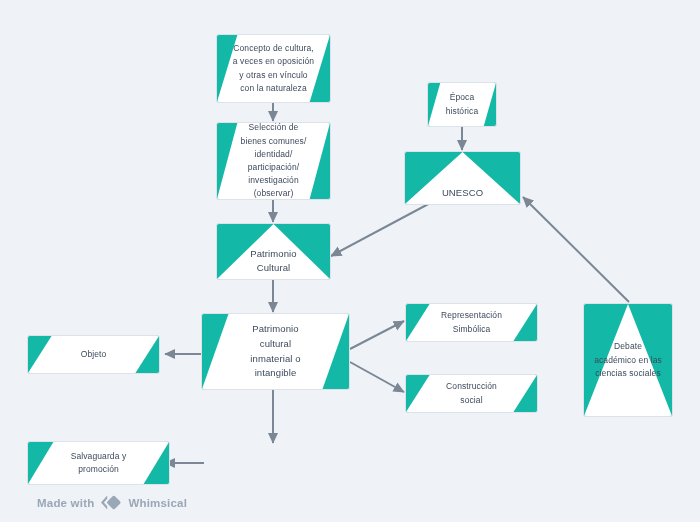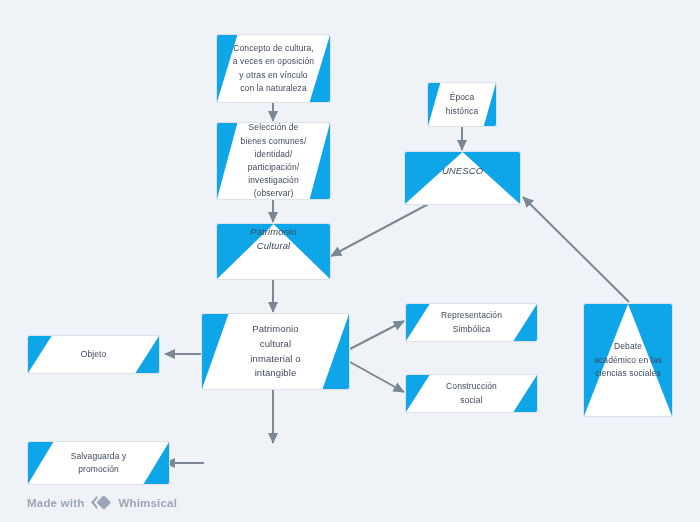--- a/index.html
+++ b/index.html
@@ -13,21 +13,21 @@
     height: 522px;
     background: #eff2f6;
     font-family: "Liberation Sans", sans-serif;
     overflow: hidden;
   }
   
   .node {
     position: absolute;
     box-sizing: border-box;
     border: 1px solid #dde2e9;
-    background: #0ea5e9;
+    background: #14b8a6;
     border-radius: 3px;
     overflow: hidden;
   }
   .shape {
     position: absolute;
     inset: 0;
     background: #ffffff;
   }
   
   .shape.para {
@@ -45,35 +45,35 @@
     justify-content: center;
     text-align: center;
     color: #3d4a5c;
     font-size: 8.5px;
     line-height: 1.55;
     letter-spacing: .1px;
     padding: 0 6px;
     box-sizing: border-box;
     white-space: pre-line;
   }
-  .label.bottomish { align-items: flex-end; padding-bottom: 25px; font-style: italic; }
+  .label.bottomish { align-items: flex-end; padding-bottom: 3px; }
   .label.lower     { align-items: flex-end; padding-bottom: 36px; }
   .label.big       { font-size: 9.5px; }
 
   
   #wires {
     position: absolute;
     left: 0; top: 0;
     width: 700px; height: 522px;
     pointer-events: none;
   }
   
   #watermark {
     position: absolute;
-    left: 27px;
+    left: 37px;
     bottom: 12px;
     display: flex;
     align-items: center;
     gap: 6px;
     color: #9aa7b6;
     font-size: 11.5px;
     font-weight: bold;
     letter-spacing: .2px;
   }
   #watermark .wm-mark { display: block; }

